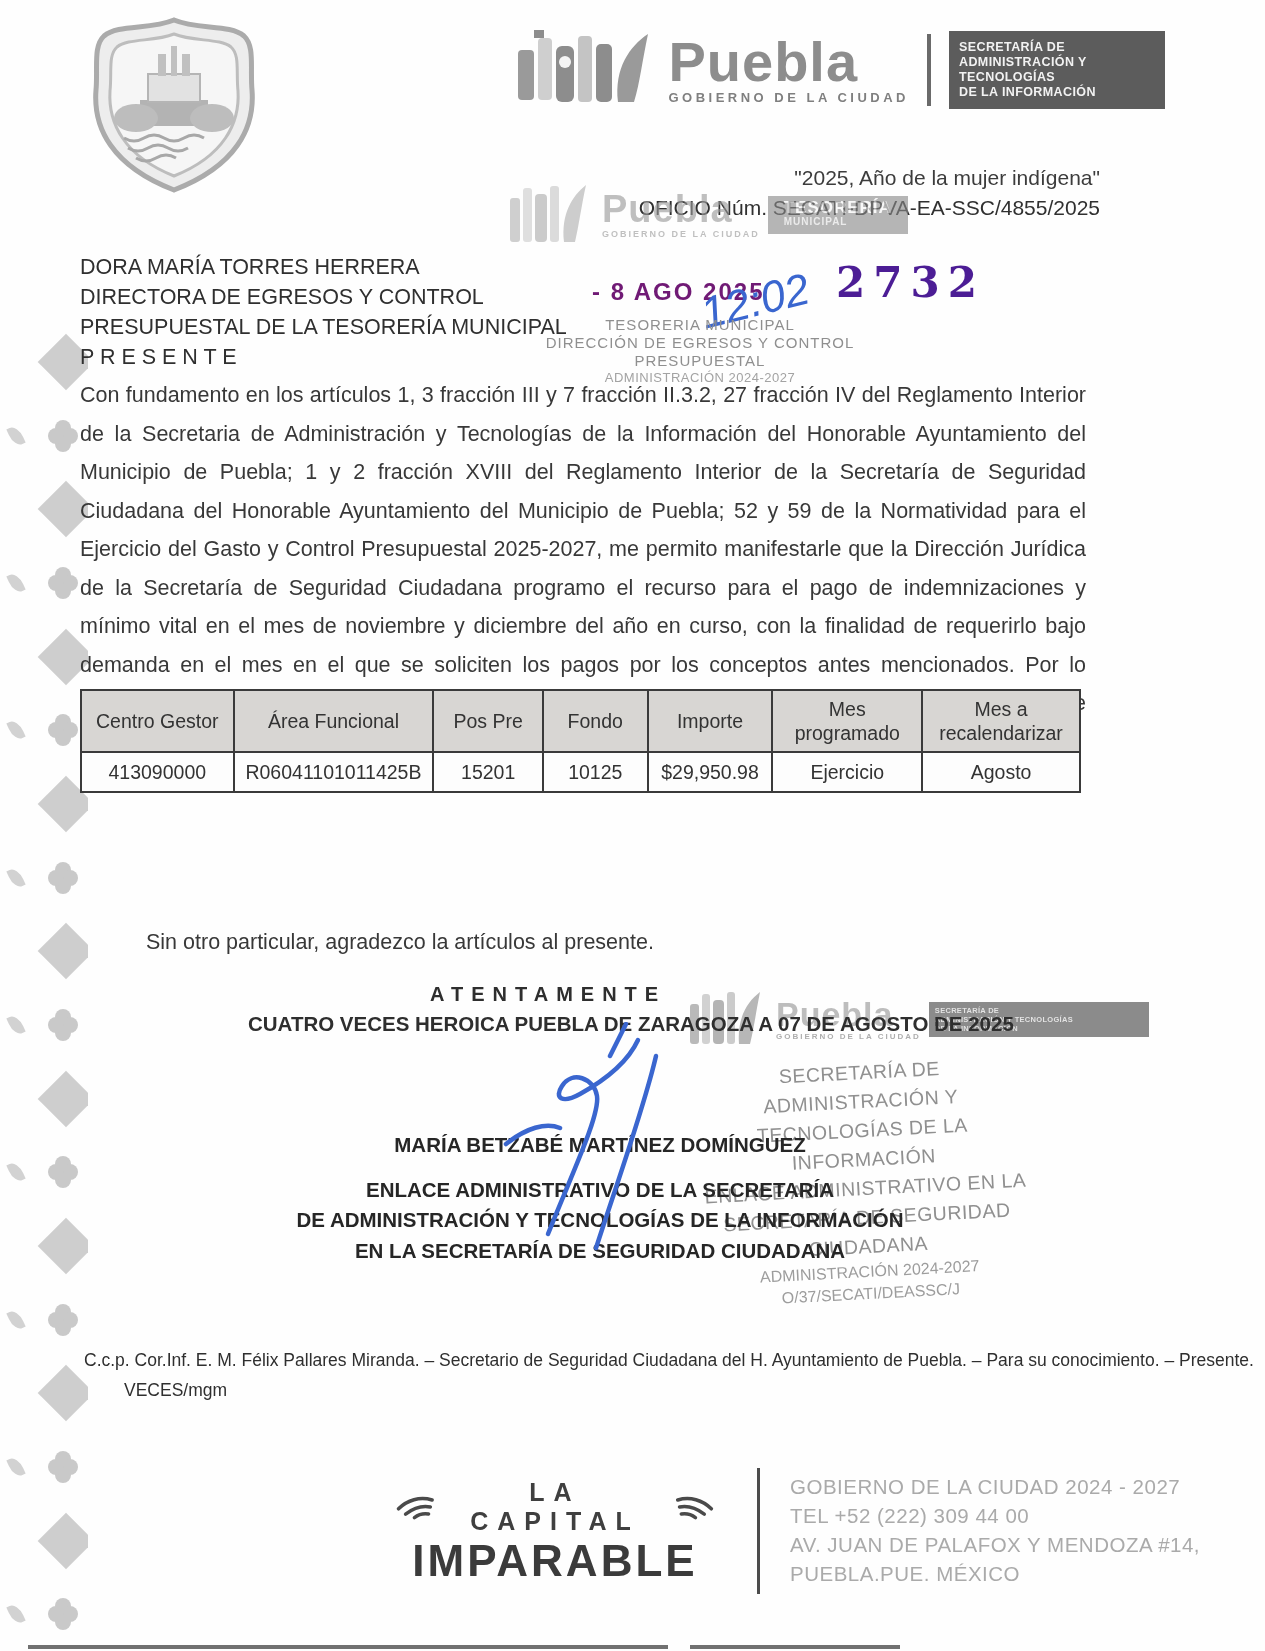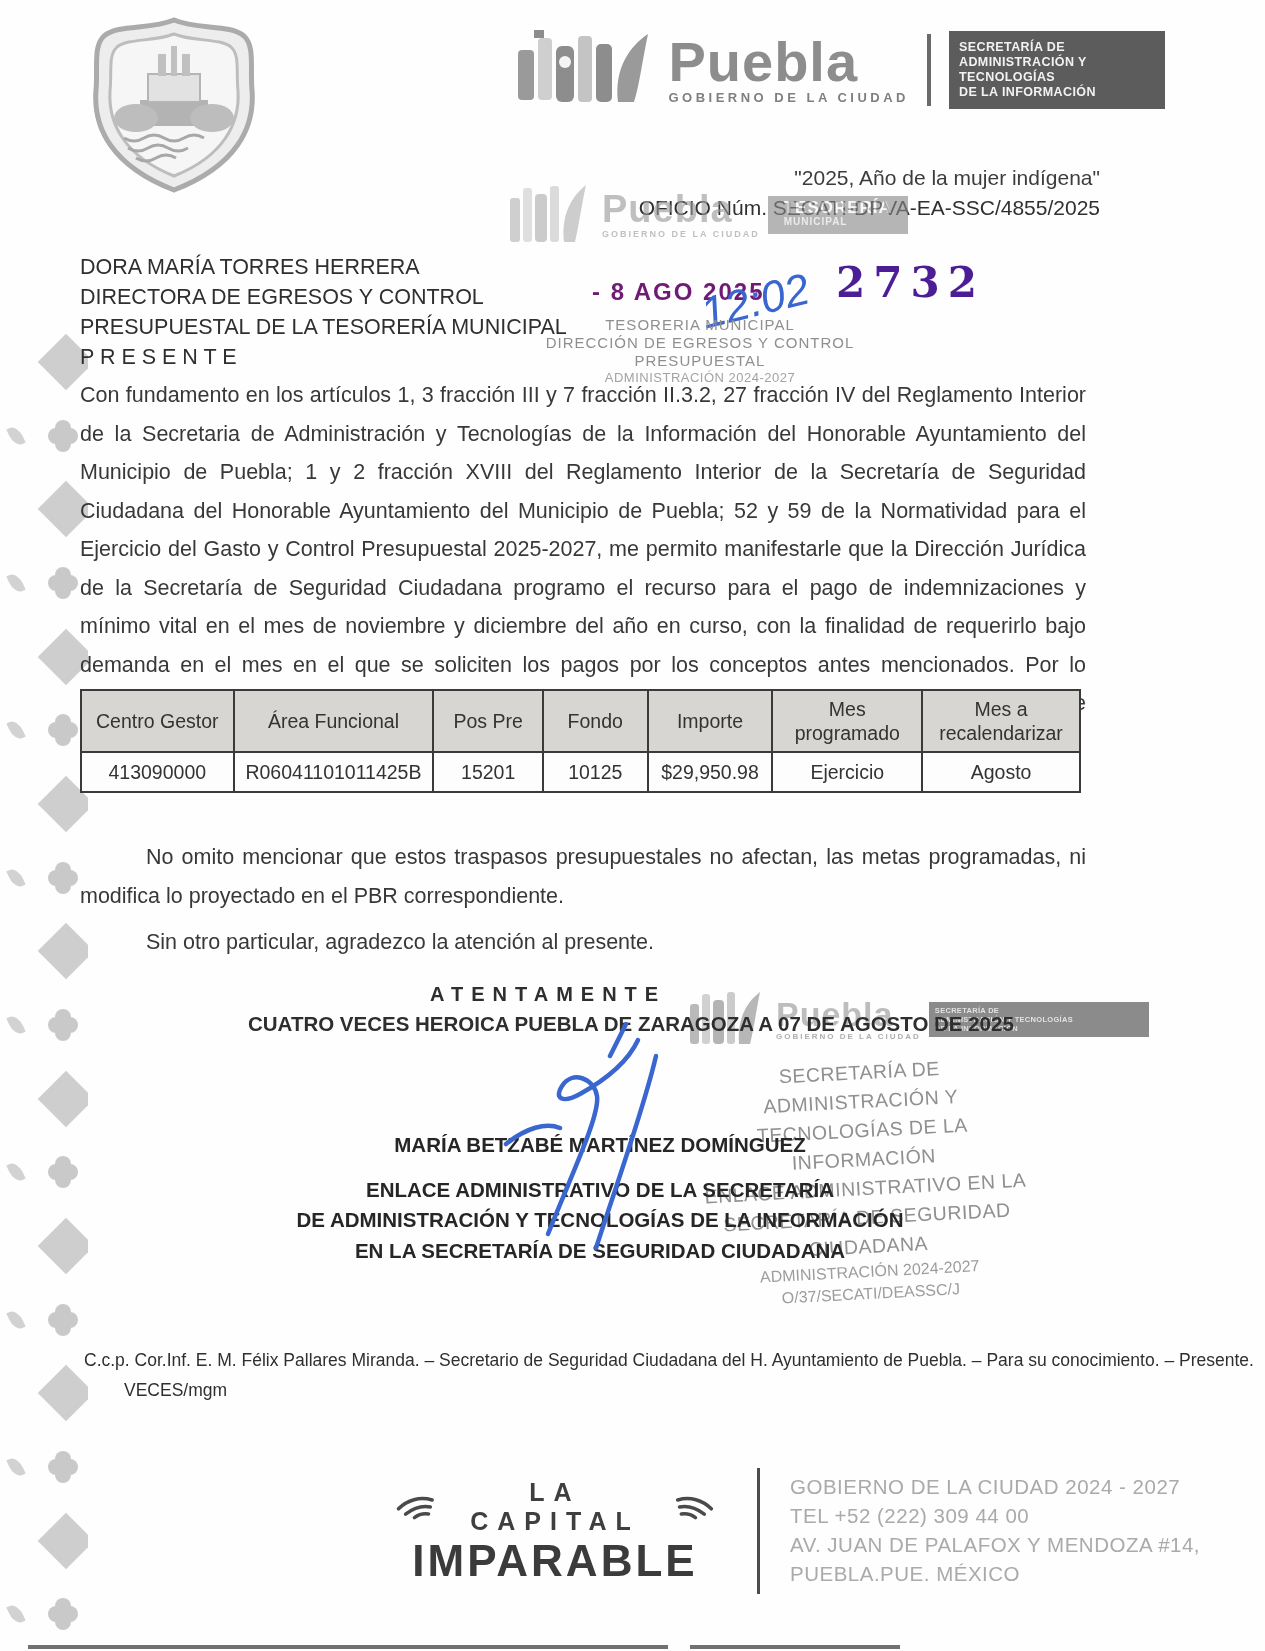--- a/index.html
+++ b/index.html
@@ -280,22 +280,21 @@
         <td>R06041101011425B</td>
         <td>15201</td>
         <td>10125</td>
         <td>$29,950.98</td>
         <td>Ejercicio</td>
         <td>Agosto</td>
       </tr>
     </tbody>
   </table>
 
-  <div class="abs par2">No omito mencionar que estos traspasos presupuestales no afectan, las metas programadas, ni modifica lo proyectado en el PBR correspondiente.</div>
-  <div class="abs closing">Sin otro particular, agradezco la atención al presente.</div>
+  <div class="abs closing">Sin otro particular, agradezco la artículos al presente.</div>
 
   <div class="abs atent-stamp stamp-logo">
     <svg width="80" height="62" viewBox="0 0 80 62">
       <rect x="2" y="16" width="9" height="40" rx="3" fill="#a9a9a9"></rect>
       <rect x="14" y="6" width="8" height="50" rx="3" fill="#c6c6c6"></rect>
       <rect x="25" y="12" width="11" height="44" rx="4" fill="#a2a2a2"></rect>
       <rect x="39" y="4" width="8" height="52" rx="3" fill="#bfbfbf"></rect>
       <path d="M51,56 C49,30 59,14 72,4 C68,24 66,40 62,56 Z" fill="#a6a6a6"></path>
     </svg>
     <div class="brand-word">

